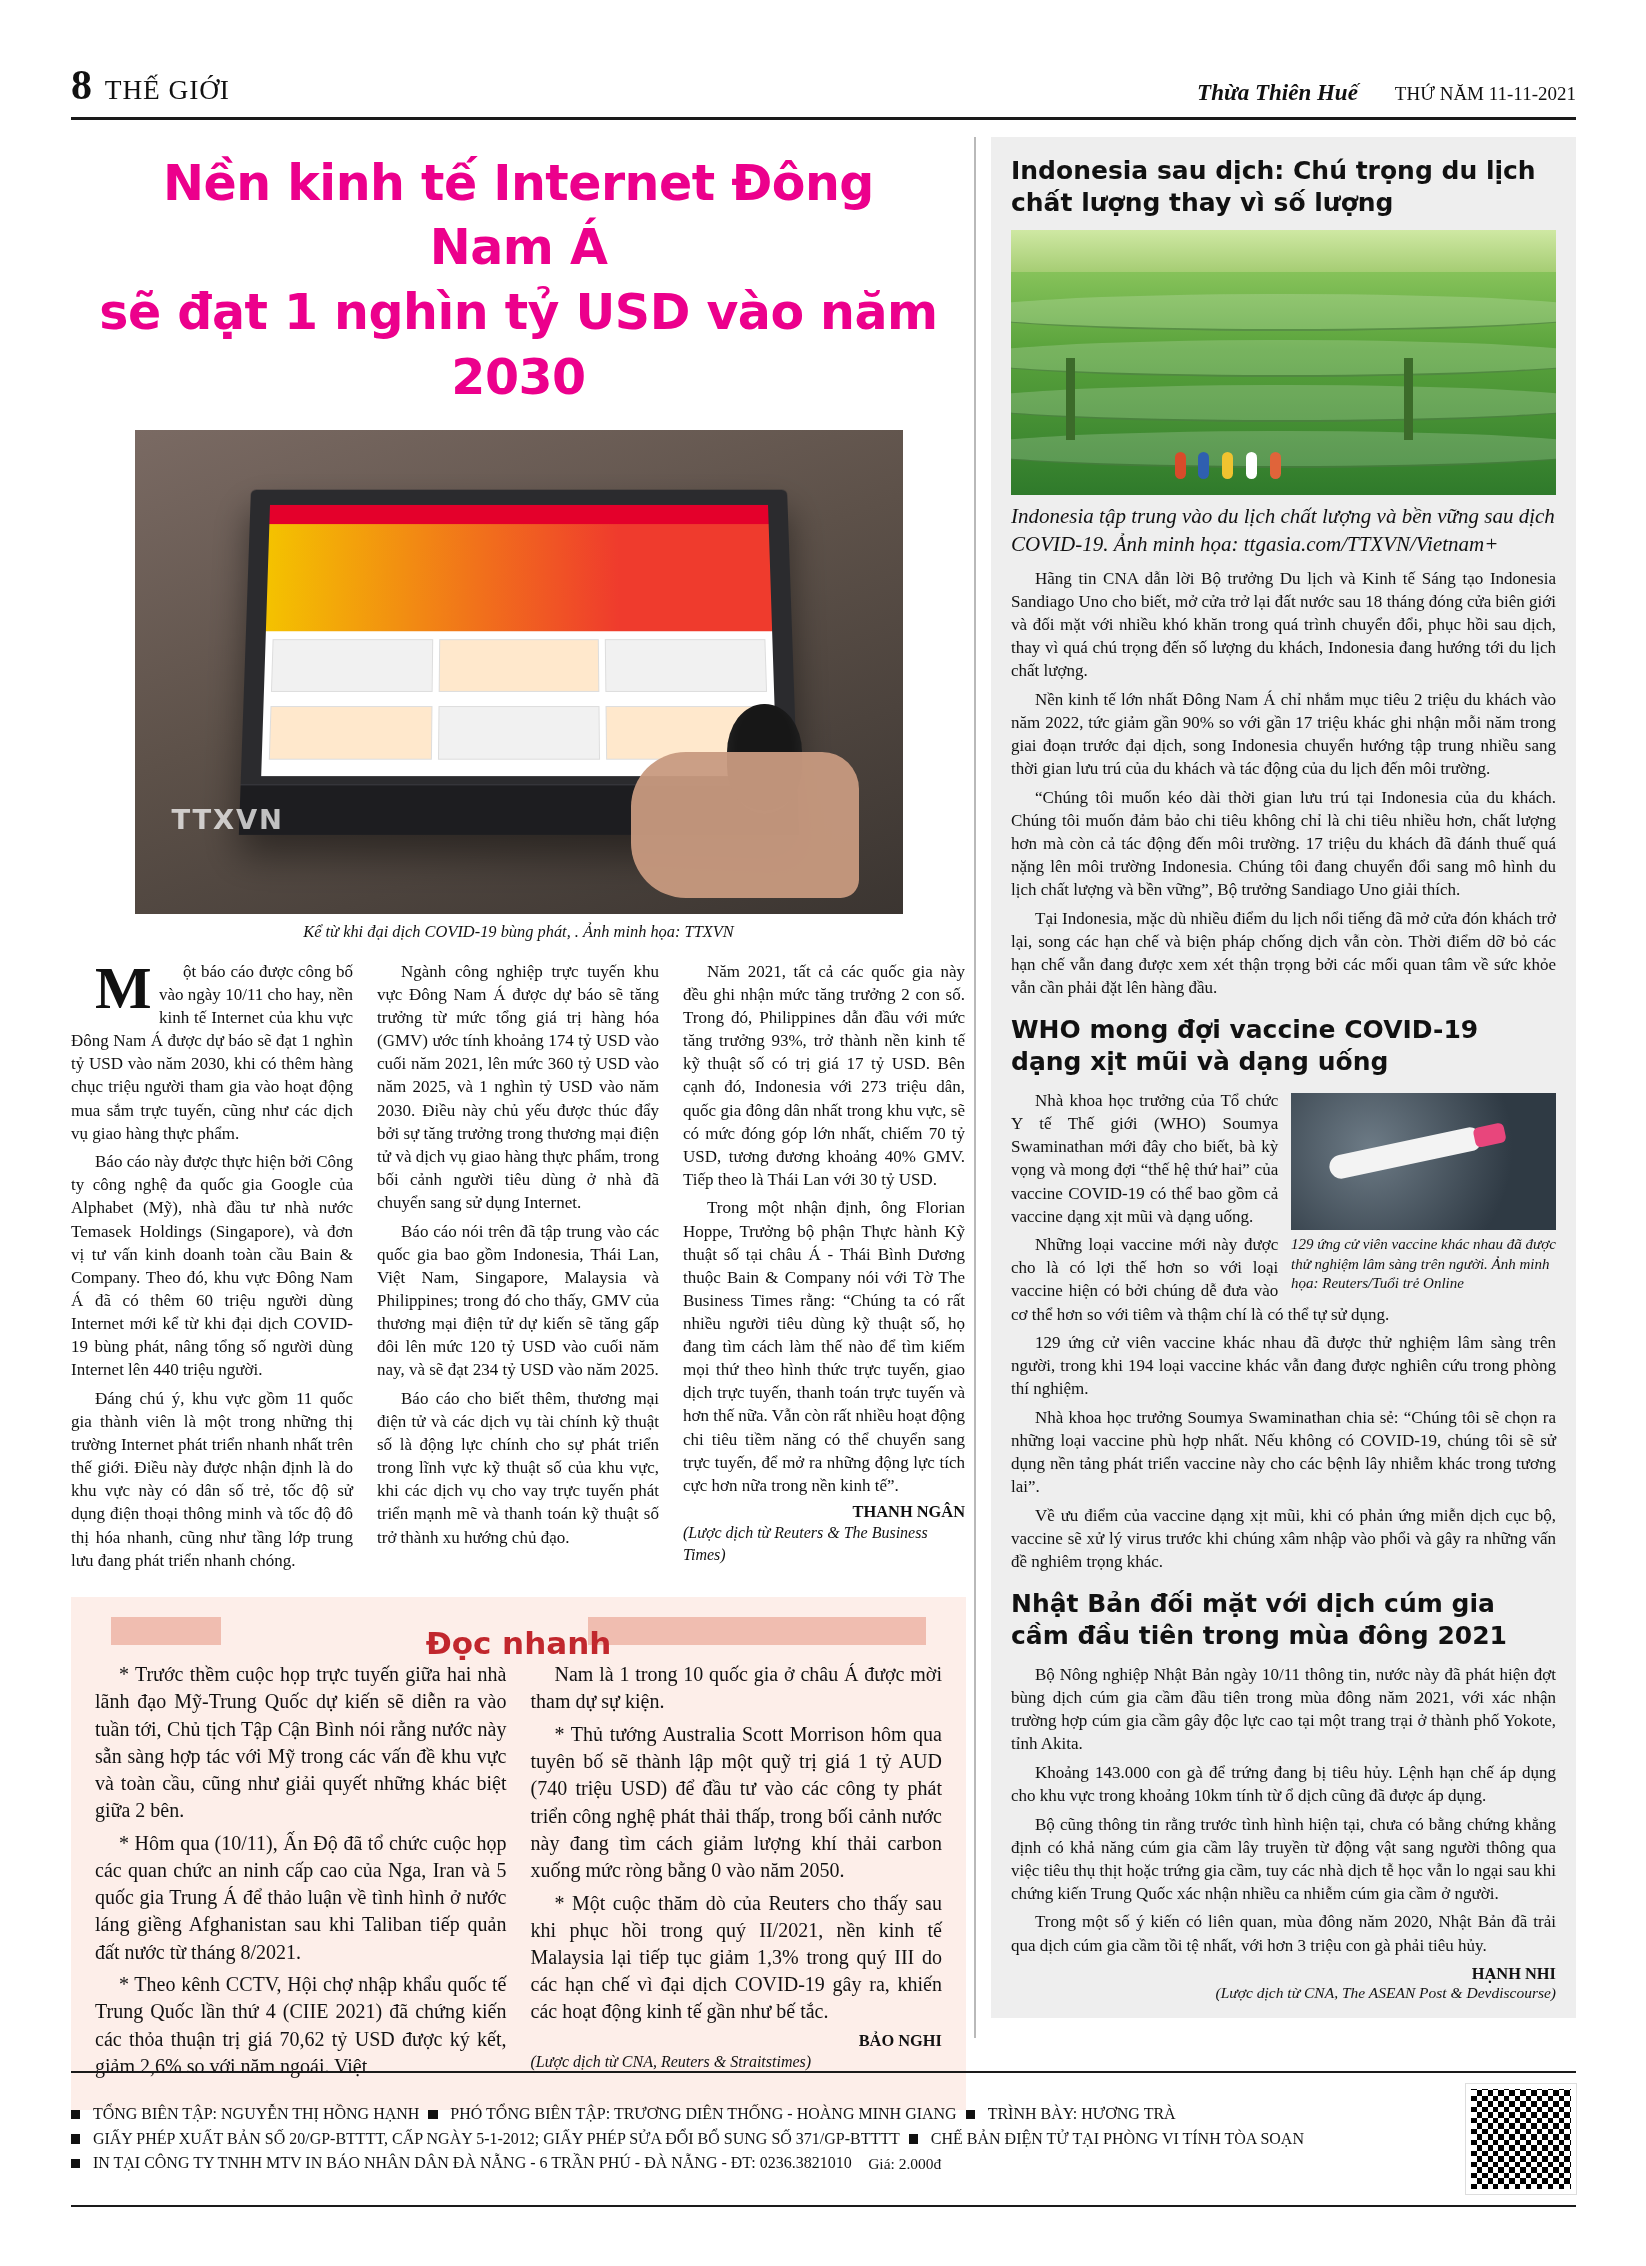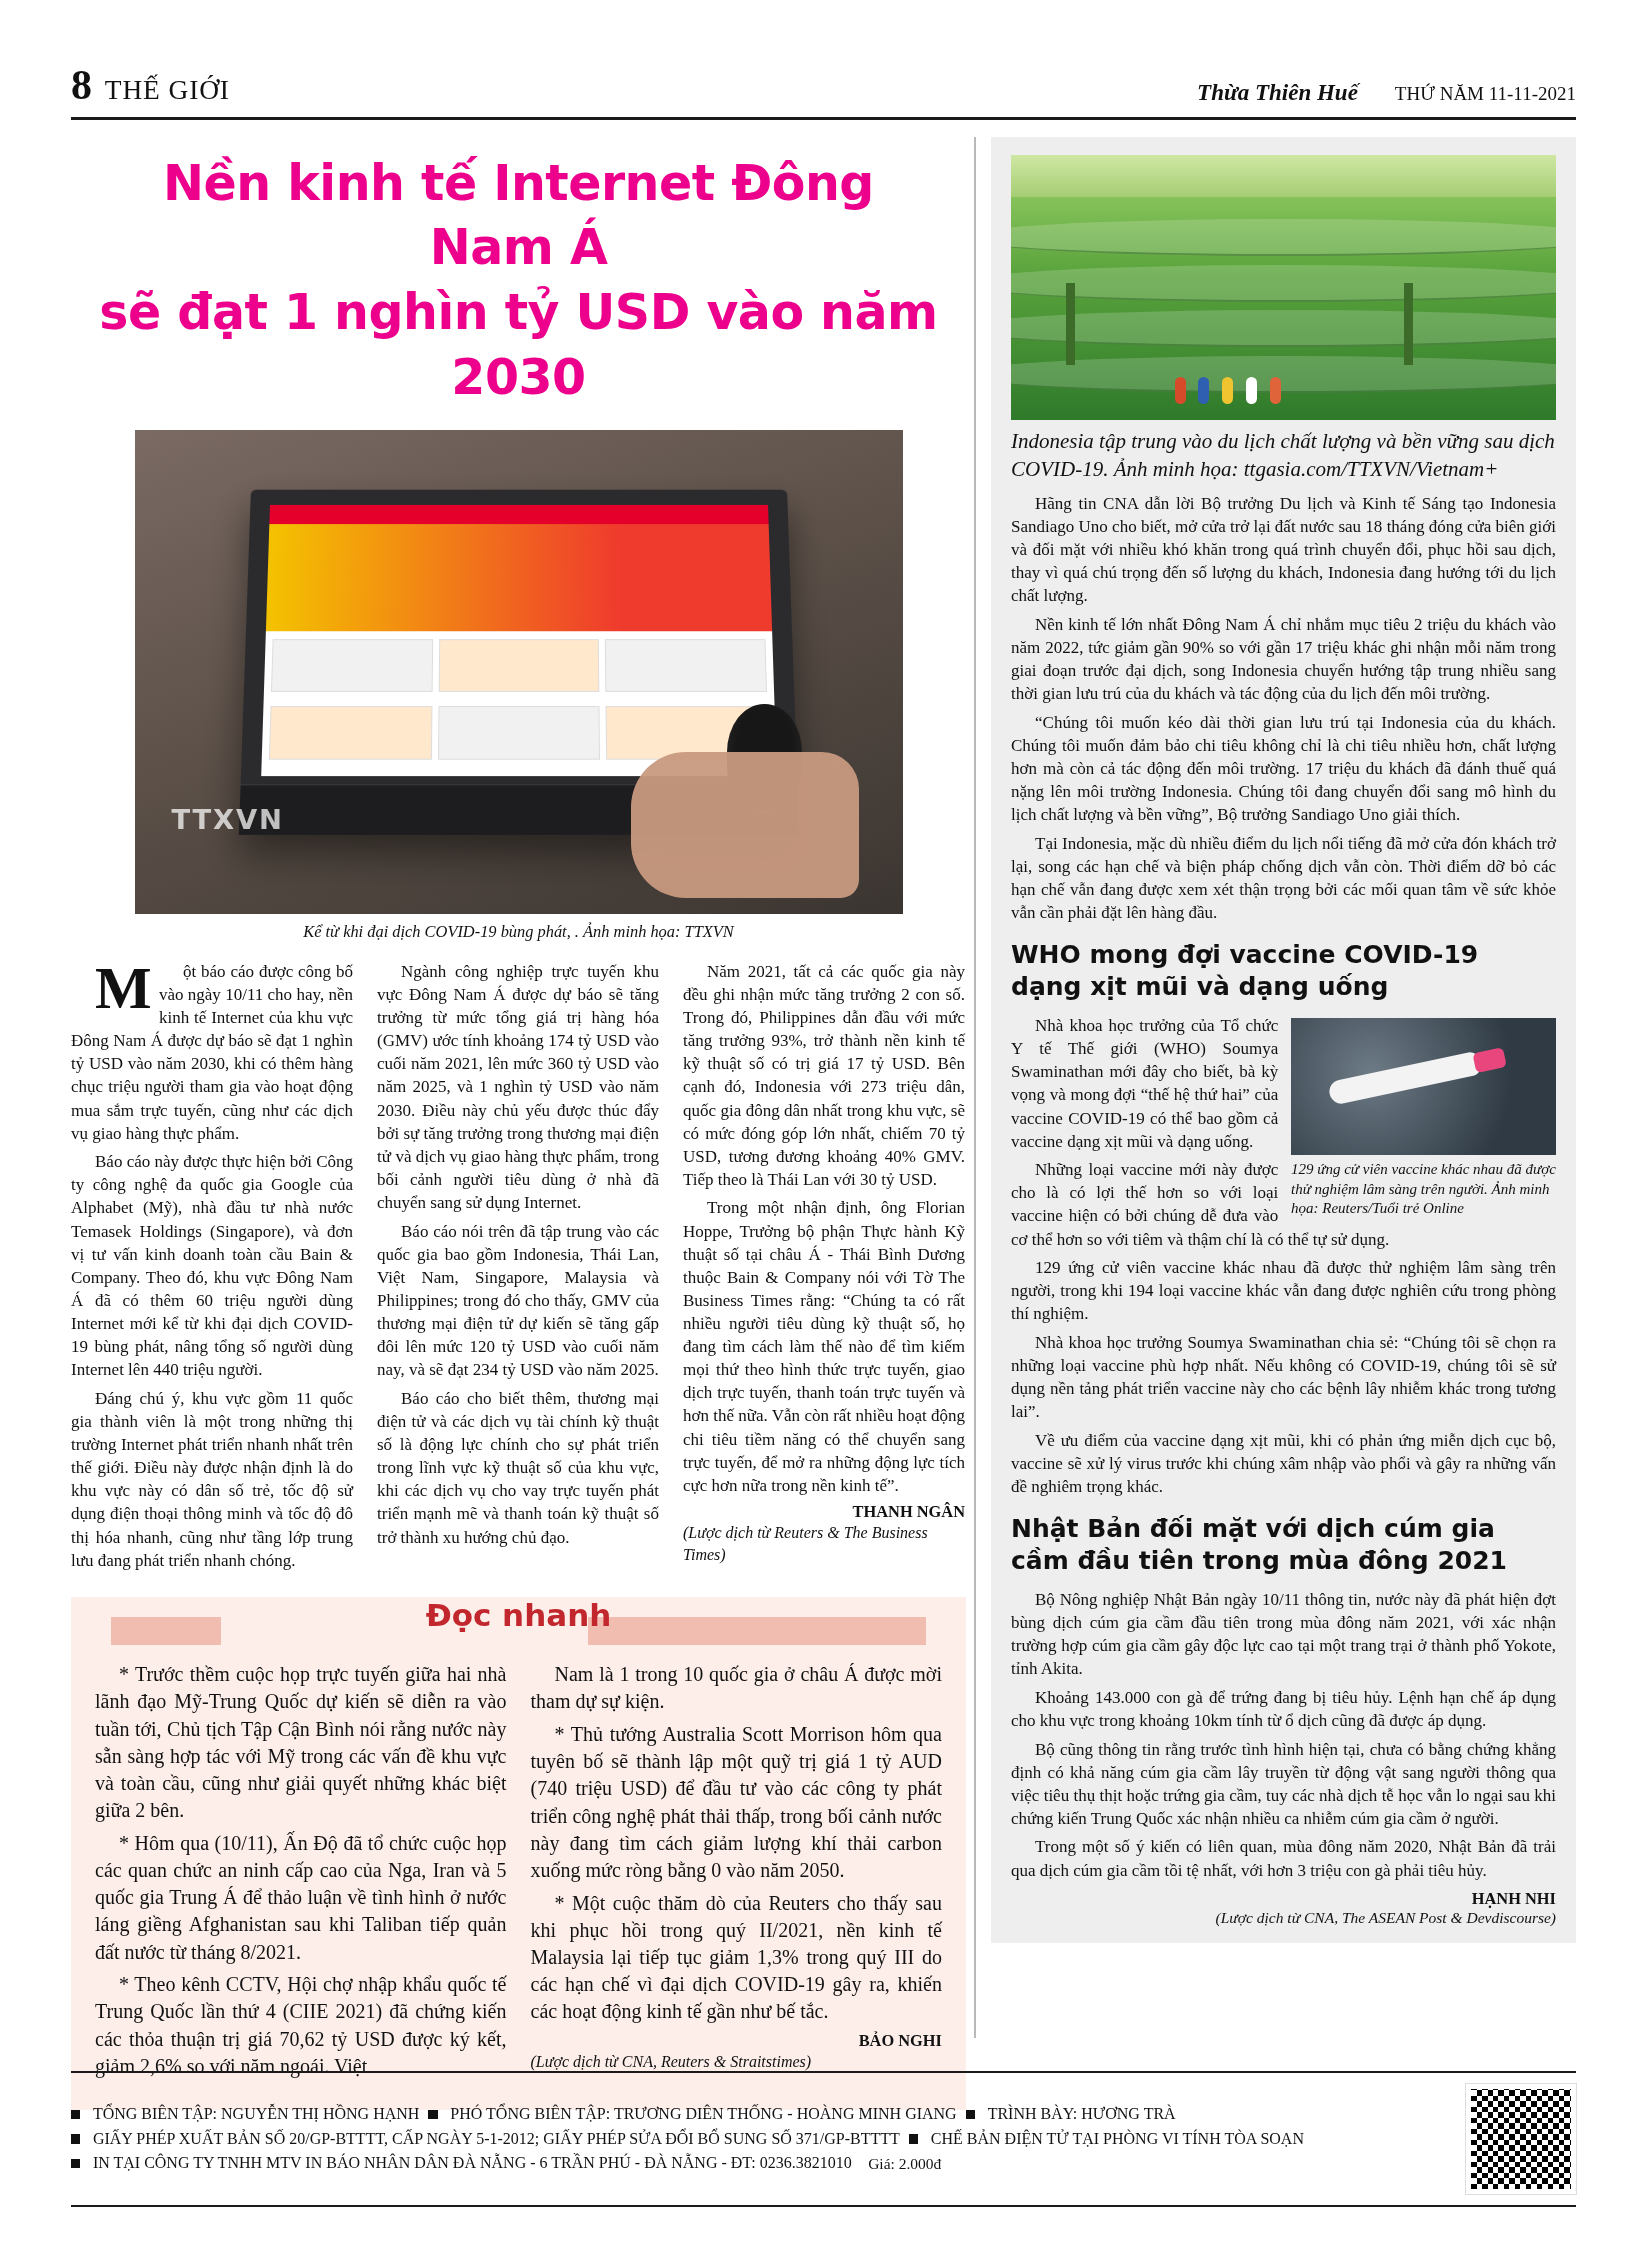--- a/index.html
+++ b/index.html
@@ -194,21 +194,21 @@
     background: #fdeee9;
     padding: 0 24px 24px 24px;
     position: relative;
     width: 895px;
     margin-left: 0;
   }
   .dn-header {
     position: relative;
     height: 64px;
     display: flex;
-    align-items: flex-start;
+    align-items: flex-end;
     justify-content: center;
   }
   .dn-header .bar-left {
     position:absolute; left: 16.4px; top: 20px; width: 110px; height: 27.4px; background: #f0bdb0;
   }
   .dn-header .bar-right {
     position:absolute; right: 16.4px; top: 20px; width: 338px; height: 27.4px; background: #f0bdb0;
   }
   .dn-title {
     position: relative;
@@ -424,20 +424,21 @@
           <p>* Một cuộc thăm dò của Reuters cho thấy sau khi phục hồi trong quý II/2021, nền kinh tế Malaysia lại tiếp tục giảm 1,3% trong quý III do các hạn chế vì đại dịch COVID-19 gây ra, khiến các hoạt động kinh tế gần như bế tắc.</p>
           <div class="byline">BẢO NGHI</div>
           <div class="byline-sub">(Lược dịch từ CNA, Reuters &amp; Straitstimes)</div>
         </div>
       </div>
     </div>
   </div>
 
   <div class="right-zone">
 
+    <h2 class="rh">Indonesia sau dịch: Chú trọng du lịch chất lượng thay vì số lượng</h2>
 
     <div class="right-photo">
       <div class="sky"></div>
       <div class="terrace" style="top:64px"></div>
       <div class="terrace" style="top:110px"></div>
       <div class="terrace" style="top:155px"></div>
       <div class="terrace" style="top:201px"></div>
       <div class="palm" style="left:55px"></div>
       <div class="palm" style="left:393px"></div>
       <div class="people">

